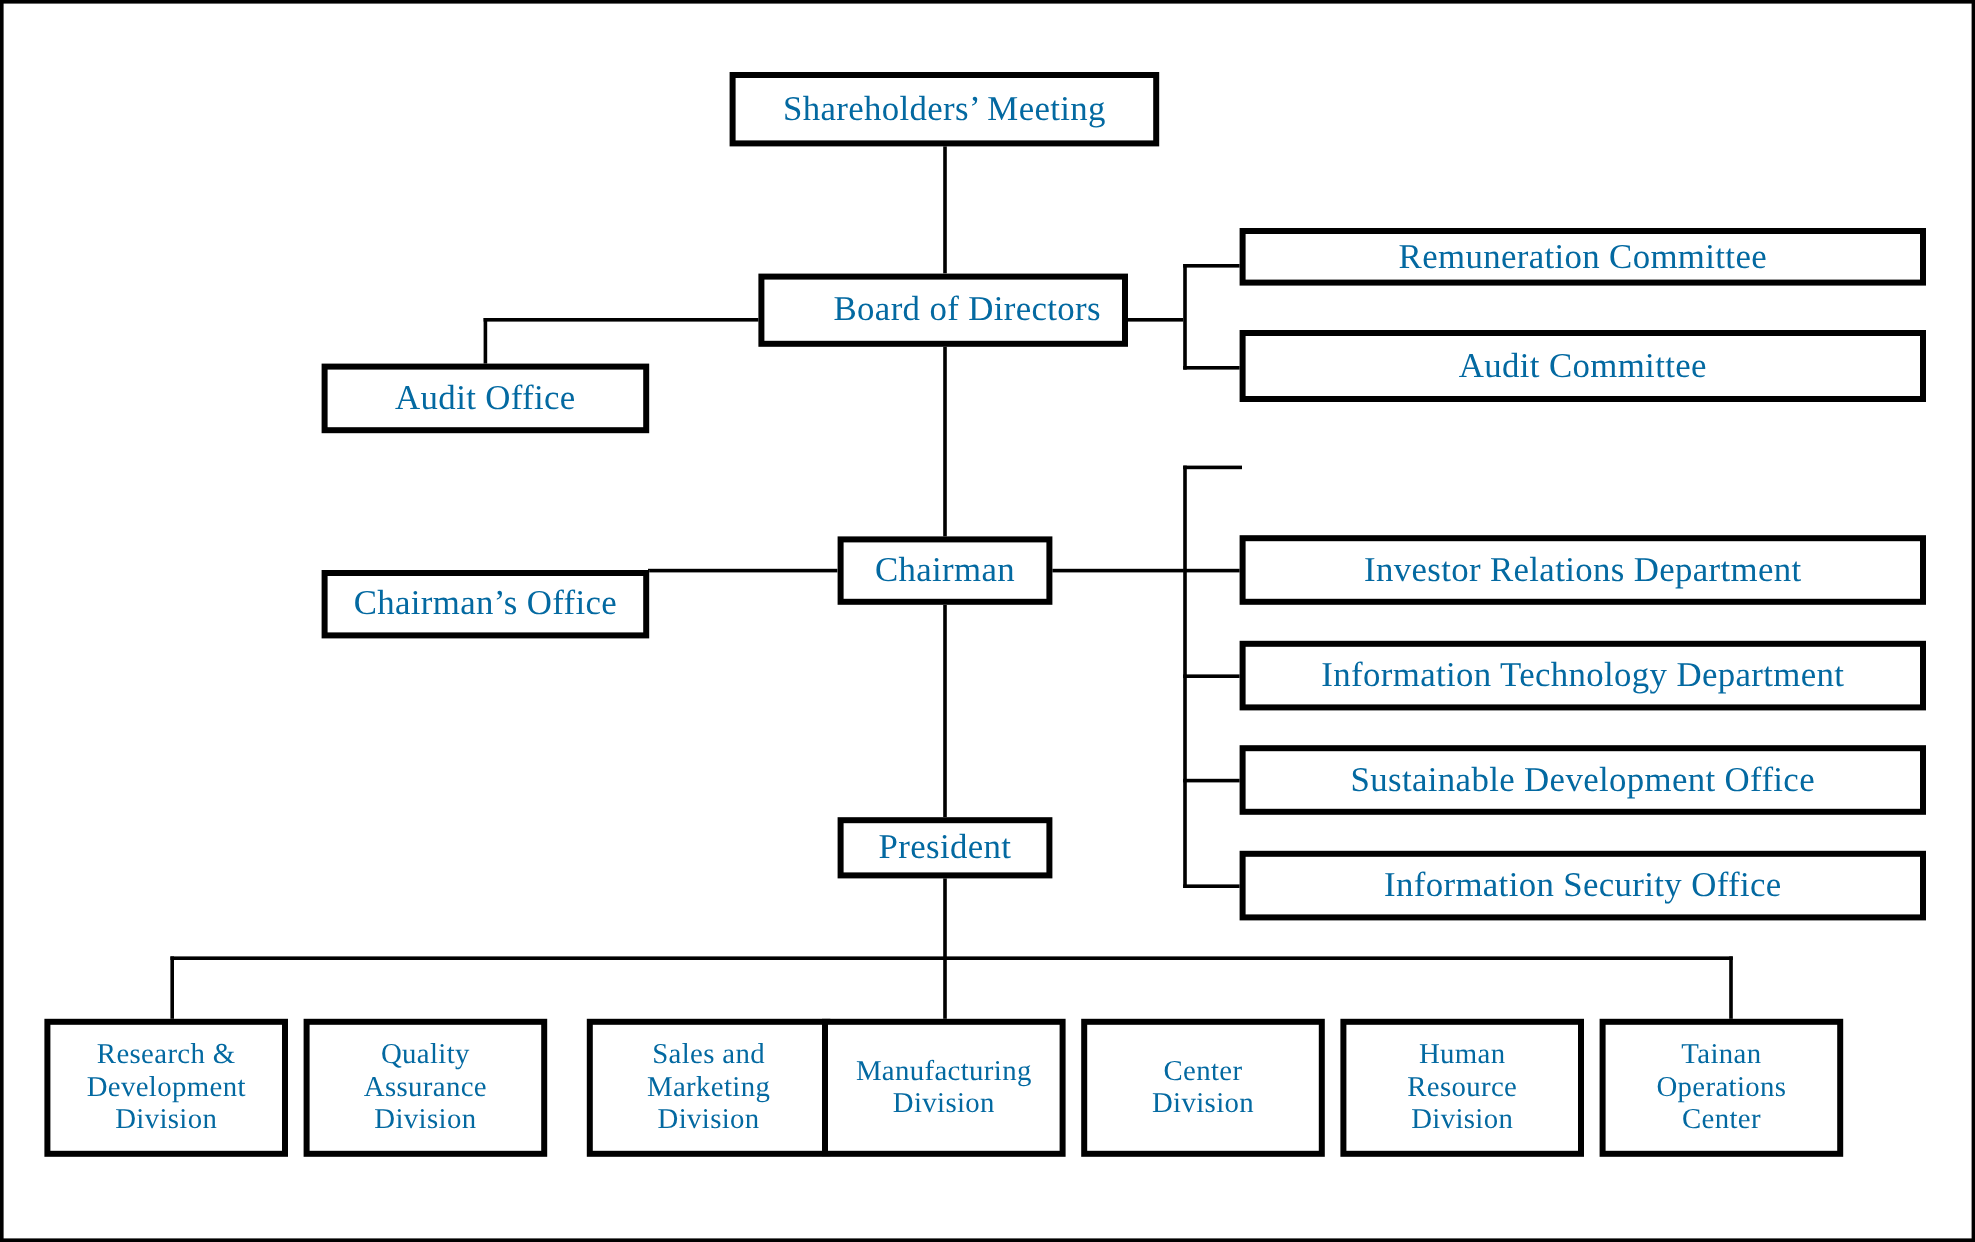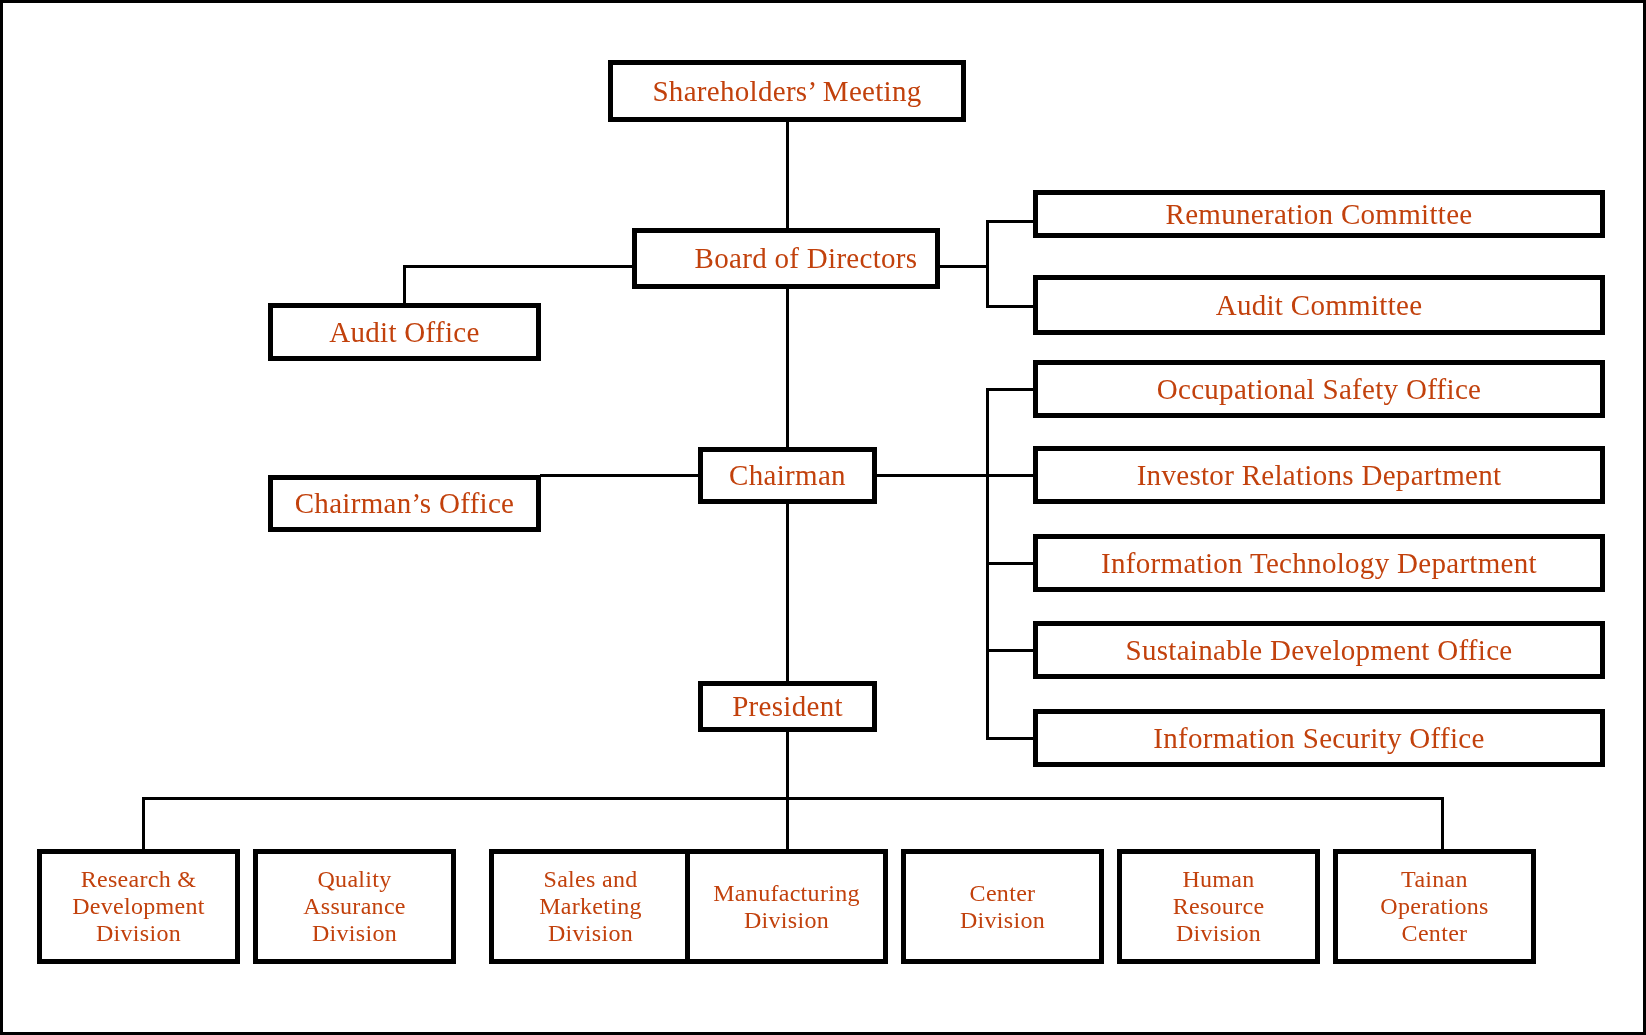--- a/index.html
+++ b/index.html
@@ -39,21 +39,21 @@
 
   
   .node {
     position: absolute;
     border: 5px solid #000000;
     background: #ffffff;
     display: flex;
     align-items: center;
     justify-content: center;
     text-align: center;
-    color: #c2410c;
+    color: #0369a1;
     line-height: 1.12;
     letter-spacing: 0.3px;
     z-index: 5;
   }
   .node .lbl {
     display: block;
     width: 100%;
     padding: 0 6px;
     white-space: pre-line;
   }
@@ -118,23 +118,20 @@
   </div>
 
   <div class="node fs-lg" style="left:698px; top:447px; width:179px; height:57px;">
     <span class="lbl">Chairman</span>
   </div>
 
   <div class="node fs-lg" style="left:268px; top:447px; width:273px; height:57px;margin-top:28px;">
     <span class="lbl">Chairman’s Office</span>
   </div>
 
-  <div class="node fs-lg" style="left:1033px; top:360px; width:572px; height:58px;">
-    <span class="lbl">Occupational Safety Office</span>
-  </div>
 
   <div class="node fs-lg" style="left:1033px; top:446px; width:572px; height:58px;">
     <span class="lbl">Investor Relations Department</span>
   </div>
 
   <div class="node fs-lg" style="left:1033px; top:534px; width:572px; height:58px;">
     <span class="lbl">Information Technology Department</span>
   </div>
 
   <div class="node fs-lg" style="left:1033px; top:621px; width:572px; height:58px;">

